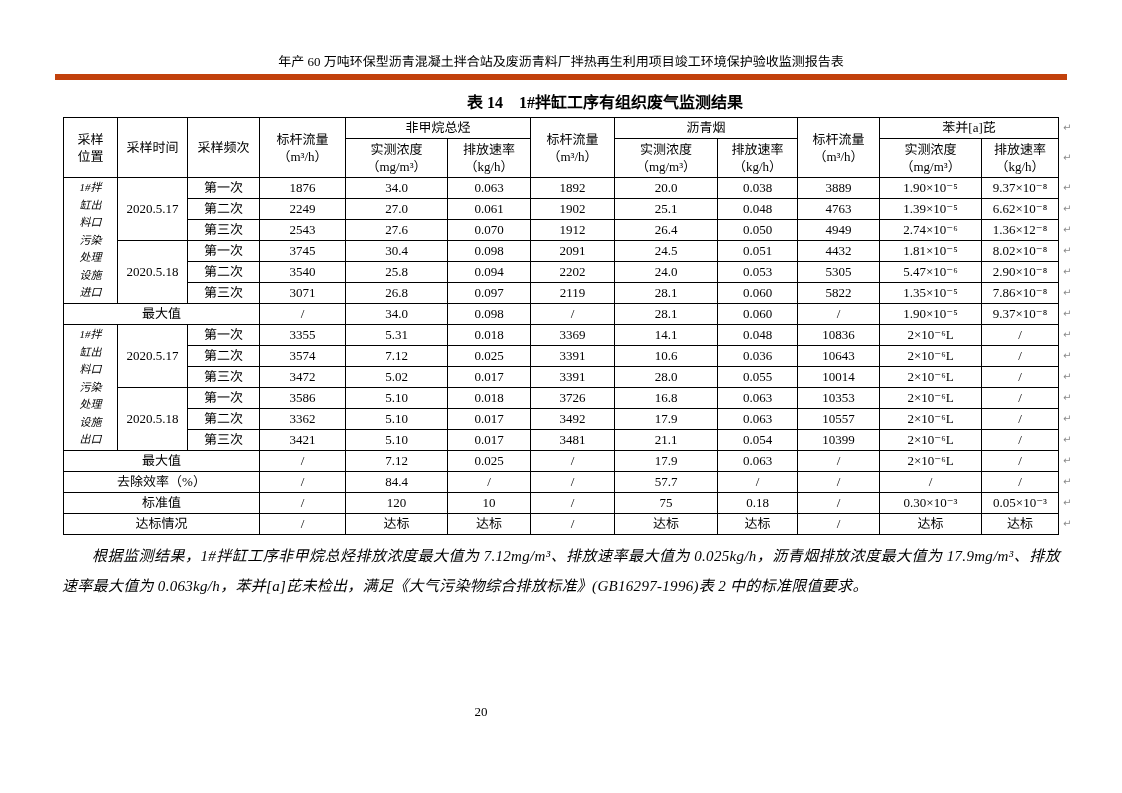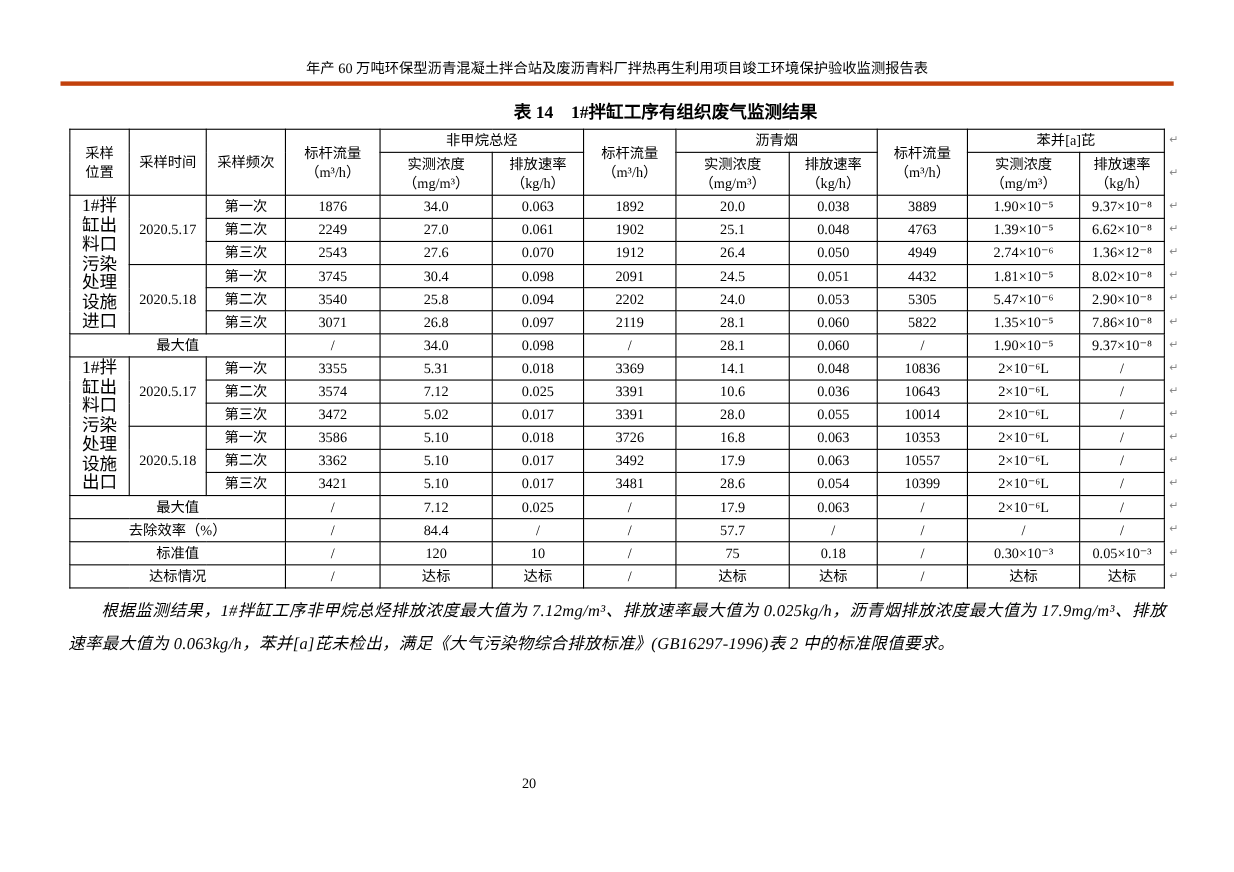--- a/index.html
+++ b/index.html
@@ -3,40 +3,40 @@
 <meta charset="utf-8">
 <style>
   html,body{margin:0;padding:0;background:#ffffff;}
   body{
     width:1122px;height:793px;position:relative;overflow:hidden;
     font-family:"Liberation Serif","DejaVu Serif",serif;color:#000;
   }
   .doc-header{
     position:absolute;top:54px;left:55px;width:1012px;
     text-align:center;font-size:13px;line-height:16px;
-    padding-bottom:4px;border-bottom:4px solid #c2410c;
+    padding-bottom:4px;border-bottom:6px solid #c2410c;
   }
   .table-title{
     position:absolute;top:92px;left:0;width:1122px;
     text-align:center;font-weight:bold;font-size:16px;line-height:22px;margin-left:44px;
   }
   .table-wrap{position:absolute;top:117px;left:63px;width:995px;}
   table{
     border-collapse:collapse;table-layout:fixed;width:995px;
     font-size:13px;
   }
   td{
     border:1px solid #000;text-align:center;vertical-align:middle;
     padding:0;line-height:16px;overflow:hidden;
   }
   tr.r td{height:20px;}
   tr.hr1 td{height:20px;}
   tr.hr2 td{height:38px;}
   .pre{white-space:pre-line;line-height:17px;}
-  .pos{white-space:pre-line;line-height:17.5px;font-size:16px;}
+  .pos{white-space:pre-line;line-height:17.5px;font-size:11px;font-style:italic;}
   .eol-mark{
     position:absolute;left:1000px;width:14px;color:#8a8a8a;
     font-size:10px;line-height:12px;text-align:left;
     font-family:"DejaVu Sans",sans-serif;
   }
   .body-text{
     position:absolute;top:541px;left:62px;width:998px;
     font-size:15px;line-height:30px;text-align:justify;text-indent:2em;
     letter-spacing:0.3px;
     font-style:italic;
@@ -262,21 +262,21 @@
   <td>10557</td>
   <td>2×10⁻⁶L</td>
   <td>/</td>
 </tr>
 <tr class="r">
   <td>第三次</td>
   <td>3421</td>
   <td>5.10</td>
   <td>0.017</td>
   <td>3481</td>
-  <td>28.6</td>
+  <td>21.1</td>
   <td>0.054</td>
   <td>10399</td>
   <td>2×10⁻⁶L</td>
   <td>/</td>
 </tr>
 <tr class="r">
   <td colspan="3">最大值</td>
   <td>/</td>
   <td>7.12</td>
   <td>0.025</td>

